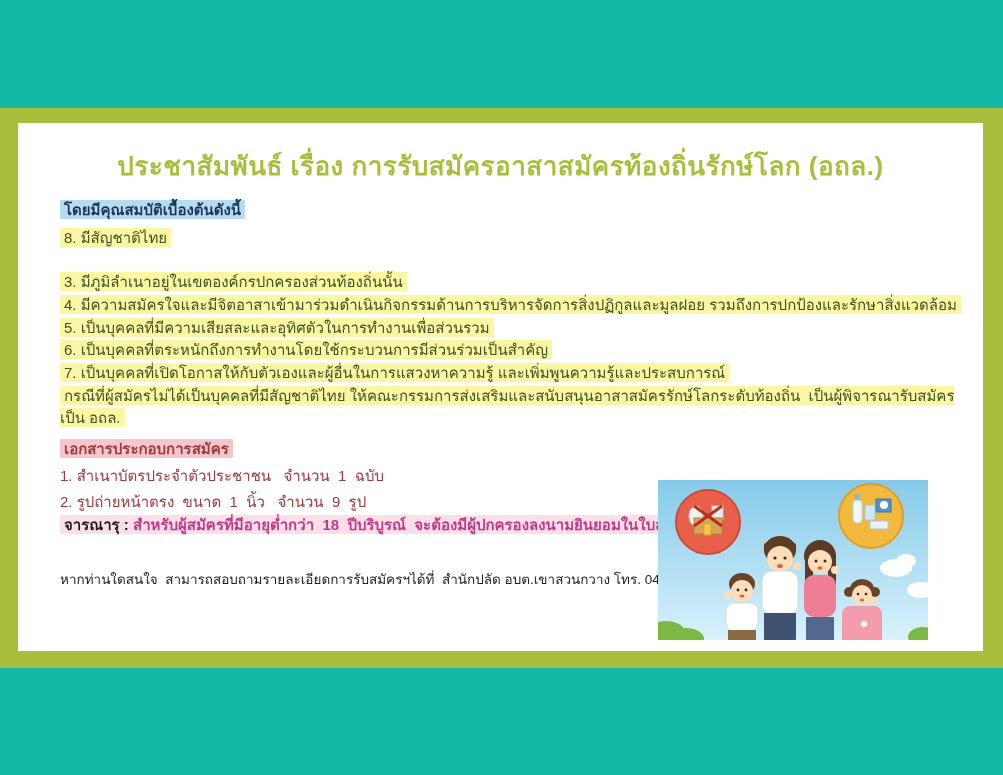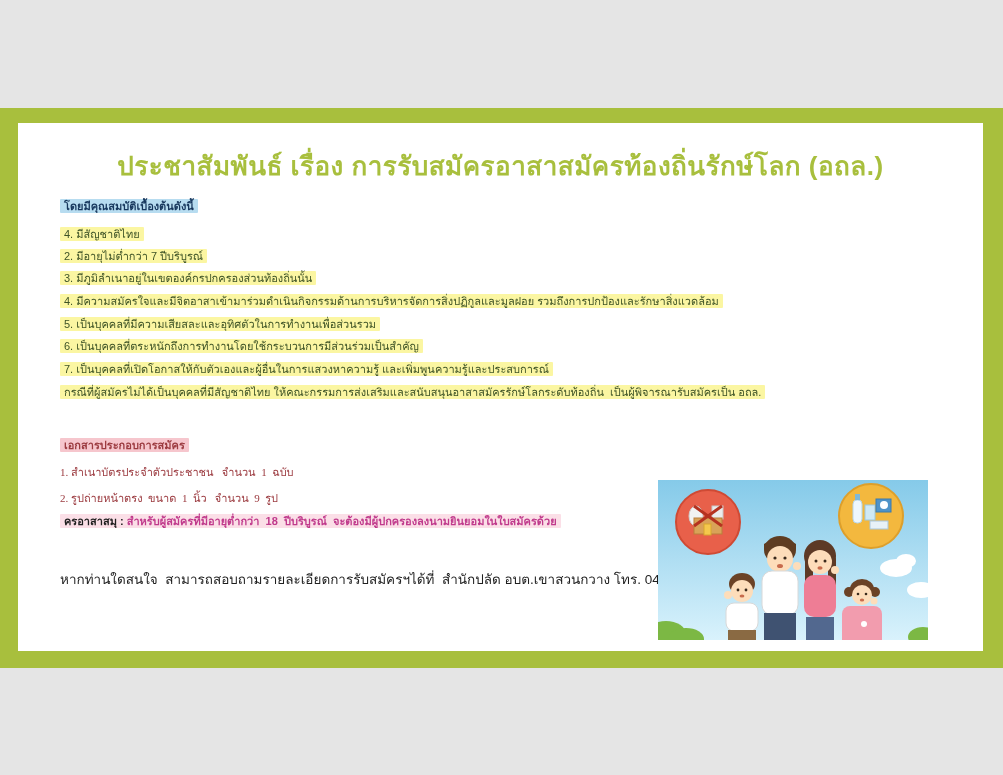--- a/index.html
+++ b/index.html
@@ -1,74 +1,73 @@
 <!DOCTYPE html>
 <html><head>
 <meta charset="utf-8">
 <style>
   html,body{margin:0;padding:0;background:#ffffff;}
   .page{
-    position:relative;width:1003px;height:775px;background:#e5e5e5;overflow:hidden;
+    position:relative;width:1003px;height:775px;background:#14b8a6;overflow:hidden;
     font-family:"Liberation Sans","DejaVu Sans",sans-serif;
   }
   .frame{
     position:absolute;left:0;top:108px;width:1003px;height:560px;
     background:#a8bf3d;
   }
   .inner{
     position:absolute;left:18px;top:15px;right:20px;bottom:17px;
     background:#ffffff;
   }
   .title{
     position:absolute;left:0;top:22px;width:100%;margin:0;
     text-align:center;font-size:26px;font-weight:bold;color:#a8bf3d;
     letter-spacing:0.5px;
   }
   .line{
     position:absolute;left:42px;right:16px;margin:0;
-    font-size:11px;line-height:1.45;color:#3e5326;white-space:pre-wrap;
+    font-size:15px;line-height:1.45;color:#3e5326;white-space:pre-wrap;
   }
   .hl{padding:1px 4px;border-radius:1px;}
   .hl-blue{background:#b7dcf0;color:#17375d;font-weight:bold;}
   .hl-yellow{background:#fbf6a2;color:#3e5326;}
   .hl-pink{background:#f6c6cd;color:#9c3b40;font-weight:bold;}
   .hl-rose{background:#fbdfe7;}
-  .doc-item{color:#9c3b40;font-family:Liberation Serif, serif;}
+  .doc-item{color:#9c3b40;}
   .remark-label{color:#1f1f1f;font-weight:bold;}
   .remark-text{color:#c03a8c;font-weight:600;}
   .contact{font-size:13.5px;color:#1f1f1f;}
   .illus{
     position:absolute;left:640px;top:357px;width:270px;height:160px;overflow:hidden;
   }
 </style>
 </head>
 <body>
 
 <div class="page">
   <div class="frame">
     <div class="inner">
 
       <h1 class="title">ประชาสัมพันธ์ เรื่อง การรับสมัครอาสาสมัครท้องถิ่นรักษ์โลก (อถล.)</h1>
 
       <p class="line" style="top:76px;"><span class="hl hl-blue">โดยมีคุณสมบัติเบื้องต้นดังนี้</span></p>
 
-      <p class="line" style="top:104px;"><span class="hl hl-yellow">4. มีสัญชาติไทย</span></p>
-      <p class="line" style="top:126px;"><span class="hl hl-yellow">2. มีอายุไม่ต่ำกว่า 7 ปีบริบูรณ์</span></p>
+      <p class="line" style="top:104px;"><span class="hl hl-yellow">8. มีสัญชาติไทย</span></p>
       <p class="line" style="top:148px;"><span class="hl hl-yellow">3. มีภูมิลำเนาอยู่ในเขตองค์กรปกครองส่วนท้องถิ่นนั้น</span></p>
       <p class="line" style="top:171px;"><span class="hl hl-yellow">4. มีความสมัครใจและมีจิตอาสาเข้ามาร่วมดำเนินกิจกรรมด้านการบริหารจัดการสิ่งปฏิกูลและมูลฝอย รวมถึงการปกป้องและรักษาสิ่งแวดล้อม</span></p>
       <p class="line" style="top:194px;"><span class="hl hl-yellow">5. เป็นบุคคลที่มีความเสียสละและอุทิศตัวในการทำงานเพื่อส่วนรวม</span></p>
       <p class="line" style="top:216px;"><span class="hl hl-yellow">6. เป็นบุคคลที่ตระหนักถึงการทำงานโดยใช้กระบวนการมีส่วนร่วมเป็นสำคัญ</span></p>
       <p class="line" style="top:239px;"><span class="hl hl-yellow">7. เป็นบุคคลที่เปิดโอกาสให้กับตัวเองและผู้อื่นในการแสวงหาความรู้ และเพิ่มพูนความรู้และประสบการณ์</span></p>
       <p class="line" style="top:315px;"><span class="hl hl-pink">เอกสารประกอบการสมัคร</span></p>
 
       <p class="line" style="top:262px;"><span class="hl hl-yellow">กรณีที่ผู้สมัครไม่ได้เป็นบุคคลที่มีสัญชาติไทย ให้คณะกรรมการส่งเสริมและสนับสนุนอาสาสมัครรักษ์โลกระดับท้องถิ่น  เป็นผู้พิจารณารับสมัครเป็น อถล.</span></p>
       <p class="line doc-item" style="top:342px;">1. สำเนาบัตรประจำตัวประชาชน   จำนวน  1  ฉบับ</p>
       <p class="line doc-item" style="top:368px;">2. รูปถ่ายหน้าตรง  ขนาด  1  นิ้ว   จำนวน  9  รูป</p>
 
-      <p class="line" style="top:391px;"><span class="hl hl-rose"><span class="remark-label">ครอาสาสมุ :</span><span class="remark-text"> สำหรับผู้สมัครที่มีอายุต่ำกว่า  18  ปีบริบูรณ์  จะต้องมีผู้ปกครองลงนามยินยอมในใบสมัครด้วย</span></span></p>
+      <p class="line" style="top:391px;"><span class="hl hl-rose"><span class="remark-label">จารณารุ :</span><span class="remark-text"> สำหรับผู้สมัครที่มีอายุต่ำกว่า  18  ปีบริบูรณ์  จะต้องมีผู้ปกครองลงนามยินยอมในใบสมัครด้วย</span></span></p>
 
       <p class="line contact" style="top:447px;">หากท่านใดสนใจ  สามารถสอบถามรายละเอียดการรับสมัครฯได้ที่  สำนักปลัด อบต.เขาสวนกวาง โทร. 043-449550</p>
 
       <div class="illus">
         <svg width="270" height="160" viewBox="0 0 270 160" xmlns="http://www.w3.org/2000/svg">
           <defs>
             <linearGradient id="sky" x1="0" y1="0" x2="0" y2="1">
               <stop offset="0" stop-color="#85cae9"></stop>
               <stop offset="1" stop-color="#d9f2fc"></stop>
             </linearGradient>

